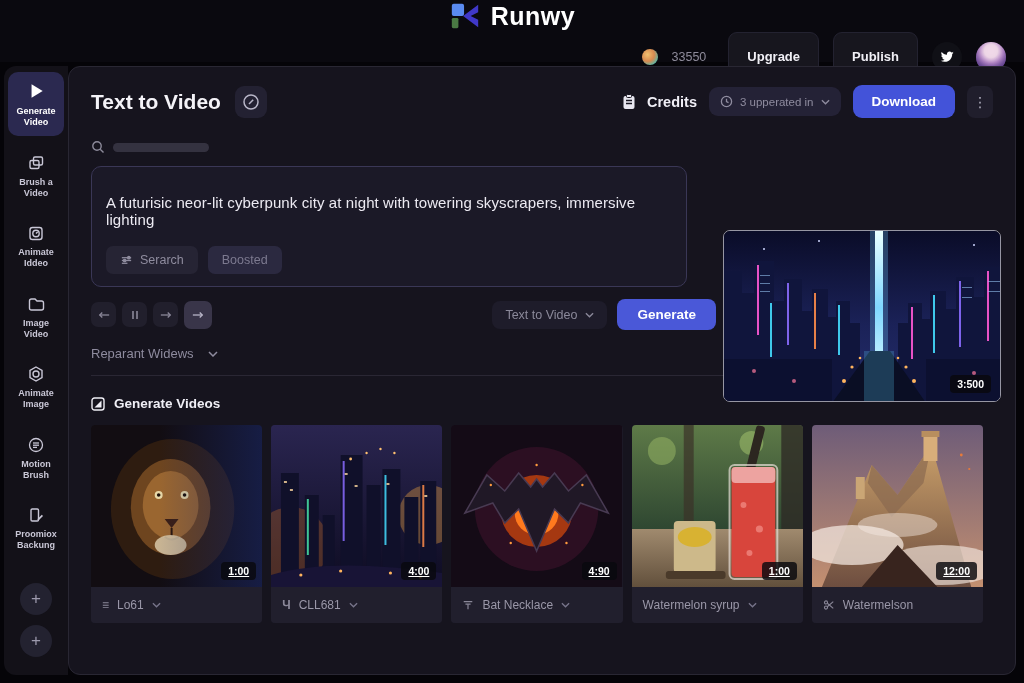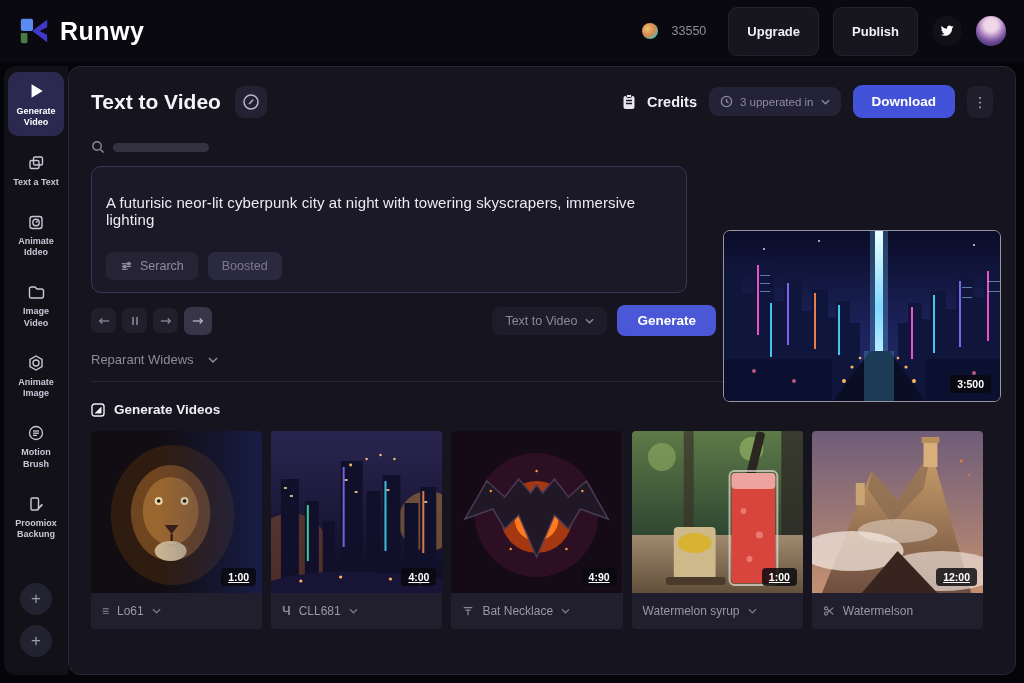--- a/index.html
+++ b/index.html
@@ -1,21 +1,21 @@
 <!DOCTYPE html>
 <html><head>
 <meta charset="utf-8">
 <style>
   * { margin:0; padding:0; box-sizing:border-box; }
   html,body { width:1024px; height:683px; background:#050408; overflow:hidden;
               font-family:"Liberation Sans", sans-serif; color:#e8e7ee; }
 
   
   .topbar { position:absolute; left:0; top:0; right:0; height:62px; background:#0a090f;
-            display:flex; align-items:center; padding:0 18px; }
+            display:flex; align-items:center; padding:0 18px;flex-direction:column; }
   .brand { display:flex; align-items:center; gap:10px; }
   .brand-name { font-size:25px; font-weight:800; color:#fff; letter-spacing:.5px; }
   .topnav { display:flex; align-items:center; gap:46px; margin-left:40px; }
   .topnav-item { display:flex; align-items:center; gap:9px; font-size:12.5px; color:#8a8795; cursor:pointer; }
   .topnav-item.primary { color:#f2f1f6; font-weight:700; }
   .top-right { margin-left:auto; display:flex; align-items:center; gap:14px; }
   .coin { width:16px; height:16px; border-radius:50%;
           background:radial-gradient(circle at 35% 35%, #f0c070, #d88a50 45%, #58b8a8 78%, #3a8898); }
   .credit-count { font-size:12.5px; color:#8e8b9a; margin-right:8px; }
   .pill-btn { background:#17161e; border:1px solid #232230; border-radius:9px; color:#f0eff5;
@@ -56,21 +56,21 @@
                display:flex; align-items:center; justify-content:center; font-size:14px;
                letter-spacing:0; cursor:pointer; }
 
   .content { position:relative; padding:0 22px; }
   .search-row { display:flex; align-items:center; gap:8px; height:22px; margin-top:6px; cursor:text; }
   .search-skeleton { width:96px; height:9px; border-radius:5px; background:#4e4b5c; opacity:.55; }
 
   .prompt-box { width:596px; margin-top:8px; border:1px solid #3a3756; background:#1b1927;
                 border-radius:10px; padding:27px 14px 12px; }
   .prompt-text { font-size:15px; color:#eceaf2; letter-spacing:.1px; }
-  .prompt-actions { display:flex; gap:10px; margin-top:24px; }
+  .prompt-actions { display:flex; gap:10px; margin-top:18px; }
   .tag-btn { display:flex; align-items:center; gap:7px; background:#262434; border:none; border-radius:7px;
              color:#8f8c9e; font-size:12.5px; padding:7px 14px; cursor:pointer; }
   .tag-btn.boosted { background:#2b2940; color:#7d7a90; }
 
   .controls-row { width:625px; display:flex; align-items:center; margin-top:12px; }
   .nav-sq { width:25px; height:25px; border-radius:7px; background:#211f2c; margin-right:6px;
             display:flex; align-items:center; justify-content:center; cursor:pointer; }
   .nav-sq.lit { background:#393549; width:28px; height:28px; }
   .mode-pill { margin-left:auto; display:flex; align-items:center; gap:8px; background:#1e1c2a;
                border-radius:8px; padding:7px 13px; font-size:12.5px; color:#8b899a; cursor:pointer; }
@@ -133,21 +133,21 @@
     <svg width="20" height="20" viewBox="0 0 18 18">
       <polygon points="5,3 15,9 5,15" fill="#fff"></polygon>
     </svg>
     <div class="side-label">Generate Video</div>
   </div>
   <div class="side-item">
     <svg width="18" height="18" viewBox="0 0 18 18" fill="none" stroke="#c9c7d6" stroke-width="1.4">
       <rect x="3" y="6.5" width="9" height="8" rx="1.5"></rect>
         <rect x="6.5" y="3" width="9" height="8" rx="1.5"></rect>
     </svg>
-    <div class="side-label">Text a Text</div>
+    <div class="side-label">Brush a Video</div>
   </div>
   <div class="side-item">
     <svg width="18" height="18" viewBox="0 0 18 18" fill="none" stroke="#c9c7d6" stroke-width="1.4">
       <rect x="3" y="3.5" width="12" height="12" rx="2.5"></rect>
         <circle cx="9" cy="9.5" r="3.2"></circle>
         <line x1="9" y1="9.5" x2="10.6" y2="7.9"></line>
     </svg>
     <div class="side-label">Animate Iddeo</div>
   </div>
   <div class="side-item">

